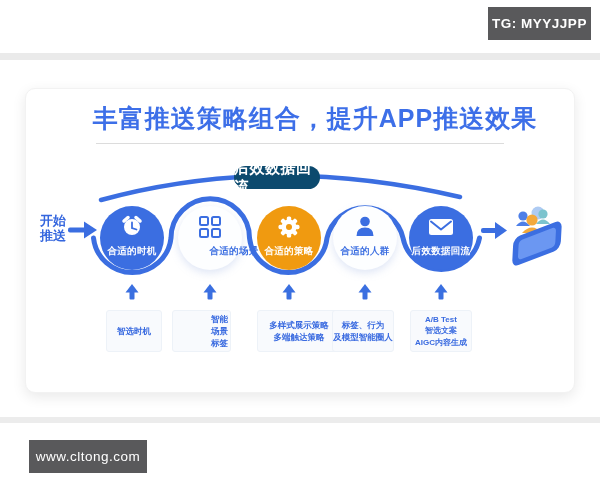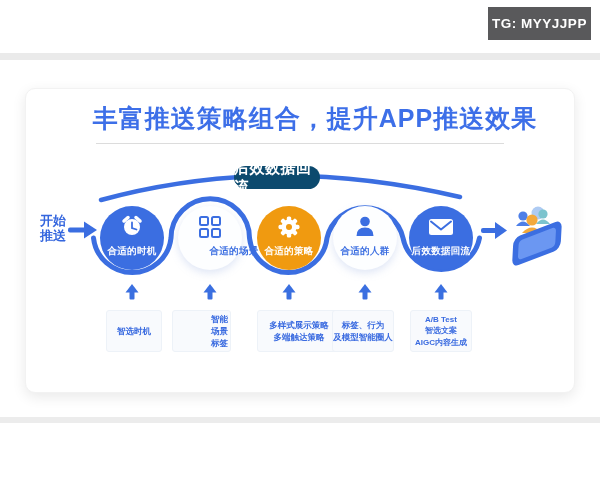--- a/index.html
+++ b/index.html
@@ -155,14 +155,15 @@
   <div id="box-2" class="detail-box">智能场景标签</div>
   <div id="box-3" class="detail-box">多样式展示策略
 多端触达策略</div>
   <div id="box-4" class="detail-box">标签、行为
 及模型智能圈人</div>
   <div id="box-5" class="detail-box">A/B Test
 智选文案
 AIGC内容生成</div>
 
   <div id="wm-top" class="watermark">TG: MYYJJPP</div>
+  <div id="wm-bottom" class="watermark">www.cltong.com</div>
 
 </div>
 
 </body></html>

